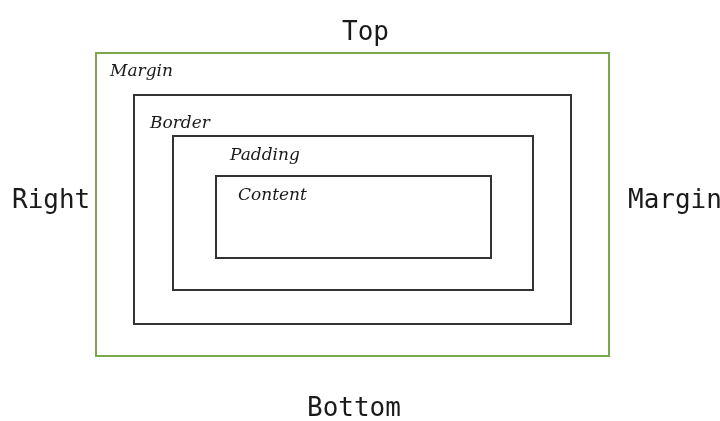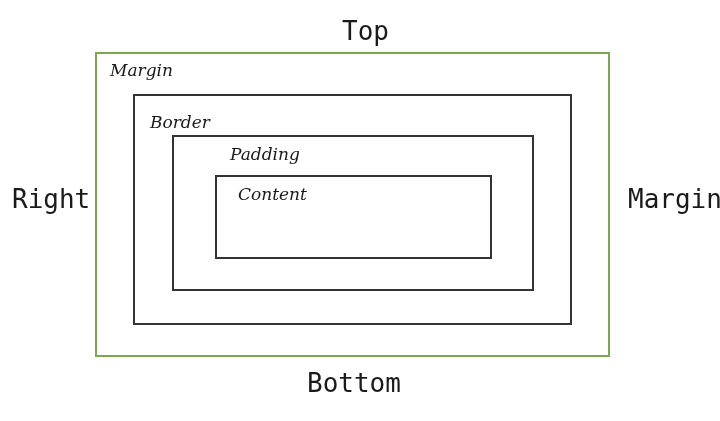--- a/index.html
+++ b/index.html
@@ -7,21 +7,21 @@
   .side { position:absolute; font-family:"DejaVu Sans Mono", monospace; font-size:26px; color:#1a1a1a; }
   .box { position:absolute; box-sizing:border-box; }
   .hand { position:absolute; font-family:"DejaVu Serif", serif; font-style:italic; font-size:17px; color:#1a1a1a; }
 </style>
 </head>
 <body>
 
 <div class="side" style="left:342px;top:16px;">Top</div>
 <div class="side" style="left:12px;top:184px;">Right</div>
 <div class="side" style="left:628px;top:184px;">Margin</div>
-<div class="side" style="left:307px;top:368px;">Bottom</div>
+<div class="side" style="left:307px;top:392px;">Bottom</div>
 
 <div class="box" style="left:95px;top:52px;width:515px;height:305px;border:2px solid #7aa84a;"></div>
 <div class="hand" style="left:110px;top:60px;">Margin</div>
 
 <div class="box" style="left:133px;top:94px;width:439px;height:231px;border:2px solid #333;"></div>
 <div class="hand" style="left:150px;top:112px;">Border</div>
 
 <div class="box" style="left:172px;top:135px;width:362px;height:156px;border:2px solid #333;"></div>
 <div class="hand" style="left:190px;top:144px;margin-left:40px;">Padding</div>
 

